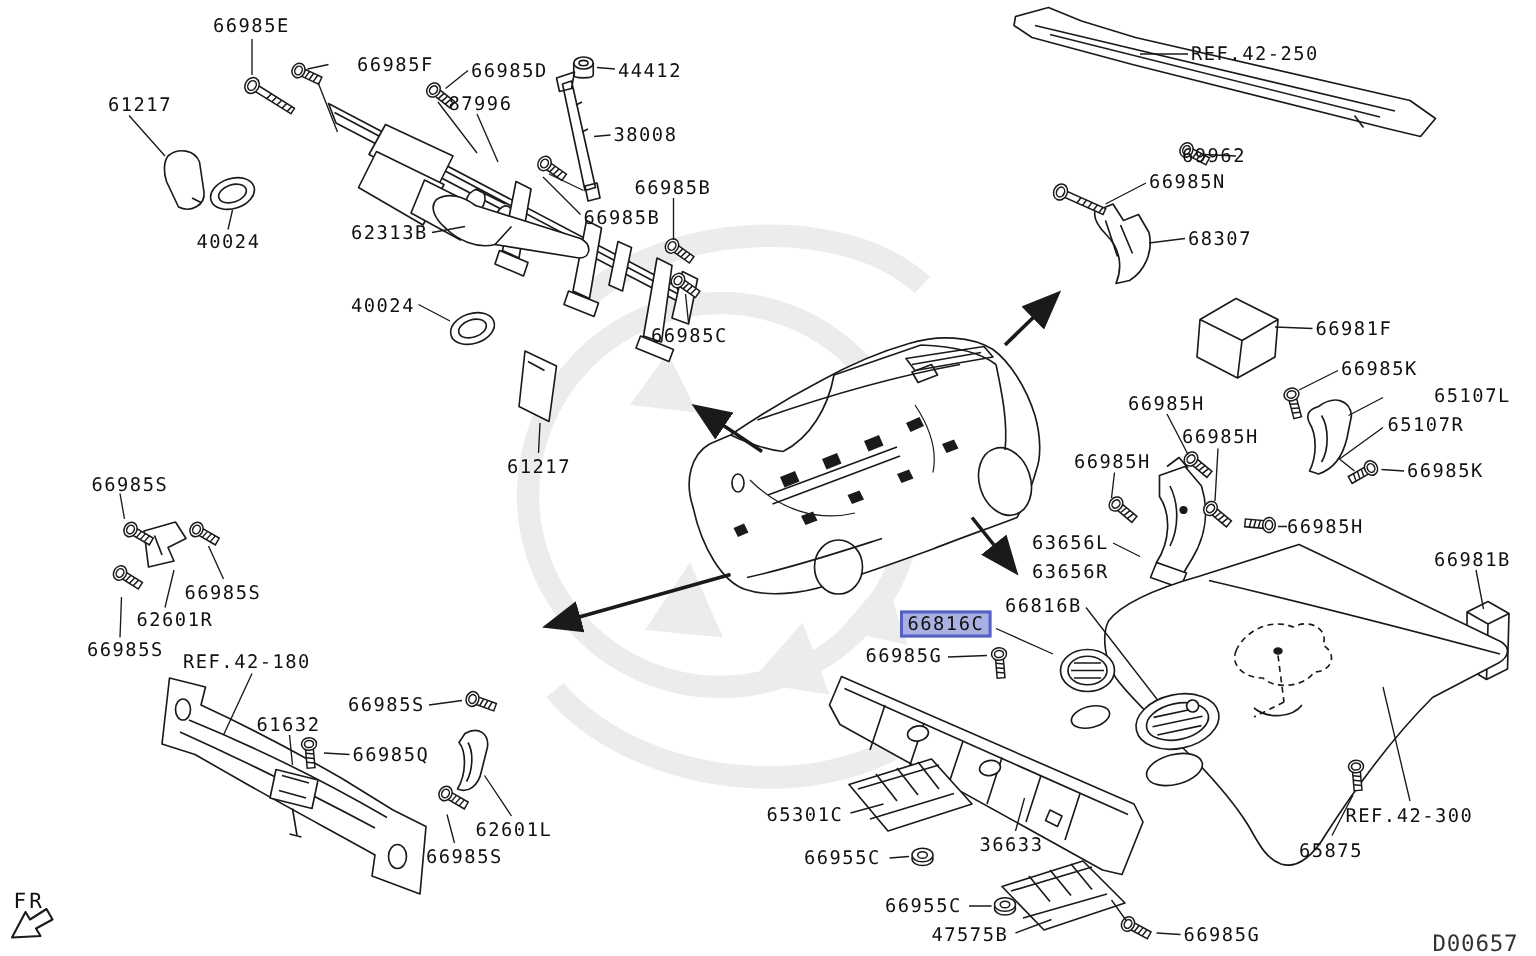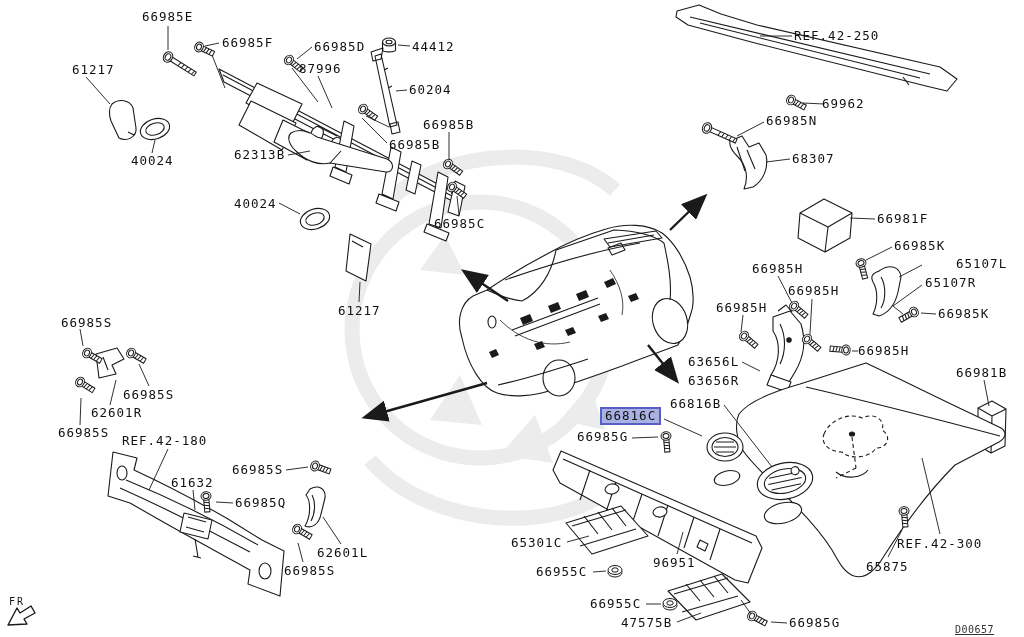--- a/index.html
+++ b/index.html
@@ -2,22 +2,22 @@
 <html><head>
 <meta charset="utf-8">
 <style>
   html,body{margin:0;padding:0;background:#fff;}
   #stage{position:relative;width:1024px;height:637px;background:#fff;overflow:hidden;
          font-family:"DejaVu Sans Mono","Liberation Mono",monospace;}
   #art{position:absolute;left:0;top:0;}
   .lbl{position:absolute;font-size:12.5px;line-height:13px;letter-spacing:1px;
        color:#111;white-space:nowrap;cursor:pointer;}
   .hl{background:#a9b0e2;border:2px solid #5660c2;padding:1px 3px;line-height:12px;}
-  .code{font-size:10px;letter-spacing:.5px;color:#333;cursor:default;text-decoration:underline;}
-  .fr{font-size:10px;letter-spacing:2px;cursor:default;}
+  .code{font-size:15px;letter-spacing:.5px;color:#333;cursor:default;}
+  .fr{font-size:14px;letter-spacing:2px;cursor:default;}
 </style>
 </head>
 <body>
 
 <div id="stage">
 
 <svg id="art" width="1024" height="637" viewBox="0 0 1024 637">
   <defs>
     <marker id="ah" markerWidth="11" markerHeight="9" refX="9" refY="4.5" orient="auto">
       <path d="M0,0 L11,4.5 L0,9 Z" fill="#1a1a1a"></path>
@@ -218,64 +218,64 @@
     <line x1="670" y1="230" x2="704" y2="197" marker-end="url(#ah)"></line>
     <line x1="508" y1="301" x2="465" y2="272" marker-end="url(#ah)"></line>
     <line x1="648" y1="345" x2="676" y2="380" marker-end="url(#ah)"></line>
     <line x1="487" y1="383" x2="366" y2="417" marker-end="url(#ah)"></line>
   </g>
 
   <path d="M8,625 L17,608 L20,613 L31,606 L35,613 L24,619 L27,624 Z" fill="#fff" stroke="#1a1a1a" stroke-width="1.4" stroke-linejoin="round"></path>
 </svg>
 
 <div class="lbl" style="left:142px;top:10px">66985E</div>
-<div class="lbl" style="left:222px;top:36px">66985F</div>
+<div class="lbl" style="left:238px;top:36px">66985F</div>
 <div class="lbl" style="left:314px;top:40px">66985D</div>
 <div class="lbl" style="left:412px;top:40px">44412</div>
 <div class="lbl" style="left:299px;top:62px">87996</div>
-<div class="lbl" style="left:409px;top:83px">60204</div>
+<div class="lbl" style="left:409px;top:83px">38008</div>
 <div class="lbl" style="left:72px;top:63px">61217</div>
 <div class="lbl" style="left:131px;top:154px">40024</div>
 <div class="lbl" style="left:234px;top:148px">62313B</div>
 <div class="lbl" style="left:234px;top:197px">40024</div>
 <div class="lbl" style="left:423px;top:118px">66985B</div>
 <div class="lbl" style="left:389px;top:138px">66985B</div>
 <div class="lbl" style="left:434px;top:217px">66985C</div>
 <div class="lbl" style="left:338px;top:304px">61217</div>
 <div class="lbl" style="left:61px;top:316px">66985S</div>
 <div class="lbl" style="left:123px;top:388px">66985S</div>
 <div class="lbl" style="left:91px;top:406px">62601R</div>
 <div class="lbl" style="left:58px;top:426px">66985S</div>
 <div class="lbl" style="left:122px;top:434px">REF.42-180</div>
 <div class="lbl" style="left:171px;top:476px">61632</div>
 <div class="lbl" style="left:232px;top:463px">66985S</div>
 <div class="lbl" style="left:235px;top:496px">66985Q</div>
 <div class="lbl" style="left:317px;top:546px">62601L</div>
 <div class="lbl" style="left:284px;top:564px">66985S</div>
 <div class="lbl" style="left:794px;top:29px">REF.42-250</div>
-<div class="lbl" style="left:822px;top:97px">69962</div>
+<div class="lbl" style="left:788px;top:97px">69962</div>
 <div class="lbl" style="left:766px;top:114px">66985N</div>
 <div class="lbl" style="left:792px;top:152px">68307</div>
 <div class="lbl" style="left:877px;top:212px">66981F</div>
 <div class="lbl" style="left:894px;top:239px">66985K</div>
 <div class="lbl" style="left:956px;top:257px">65107L</div>
 <div class="lbl" style="left:925px;top:276px">65107R</div>
 <div class="lbl" style="left:752px;top:262px">66985H</div>
 <div class="lbl" style="left:788px;top:284px">66985H</div>
 <div class="lbl" style="left:716px;top:301px">66985H</div>
 <div class="lbl" style="left:938px;top:307px">66985K</div>
 <div class="lbl" style="left:688px;top:355px">63656L</div>
 <div class="lbl" style="left:688px;top:374px">63656R</div>
 <div class="lbl" style="left:858px;top:344px">66985H</div>
 <div class="lbl" style="left:956px;top:366px">66981B</div>
 <div class="lbl" style="left:670px;top:397px">66816B</div>
 <div class="lbl hl" style="left:600px;top:407px">66816C</div>
 <div class="lbl" style="left:577px;top:430px">66985G</div>
 <div class="lbl" style="left:511px;top:536px">65301C</div>
-<div class="lbl" style="left:653px;top:556px">96951</div>
+<div class="lbl" style="left:653px;top:556px">36633</div>
 <div class="lbl" style="left:536px;top:565px">66955C</div>
 <div class="lbl" style="left:590px;top:597px">66955C</div>
 <div class="lbl" style="left:621px;top:616px">47575B</div>
 <div class="lbl" style="left:789px;top:616px">66985G</div>
 <div class="lbl" style="left:897px;top:537px">REF.42-300</div>
 <div class="lbl" style="left:866px;top:560px">65875</div>
 
 <div class="lbl fr" style="left:9px;top:595px">FR</div>
 <div class="lbl code" style="left:955px;top:623px">D00657</div>
 

